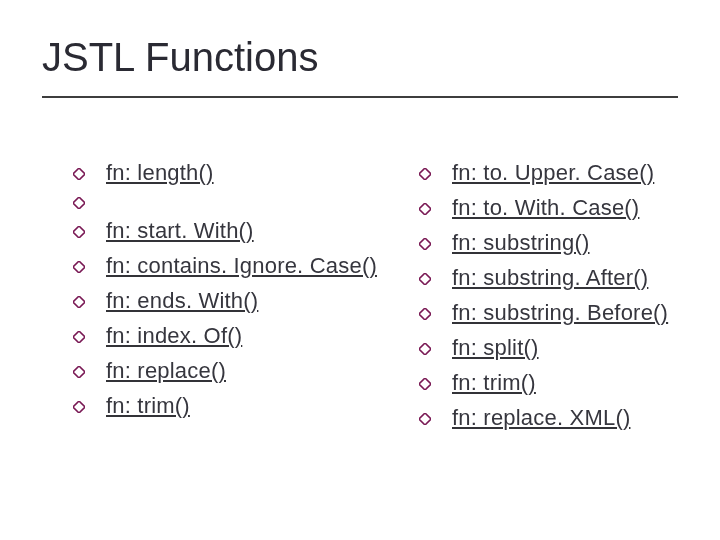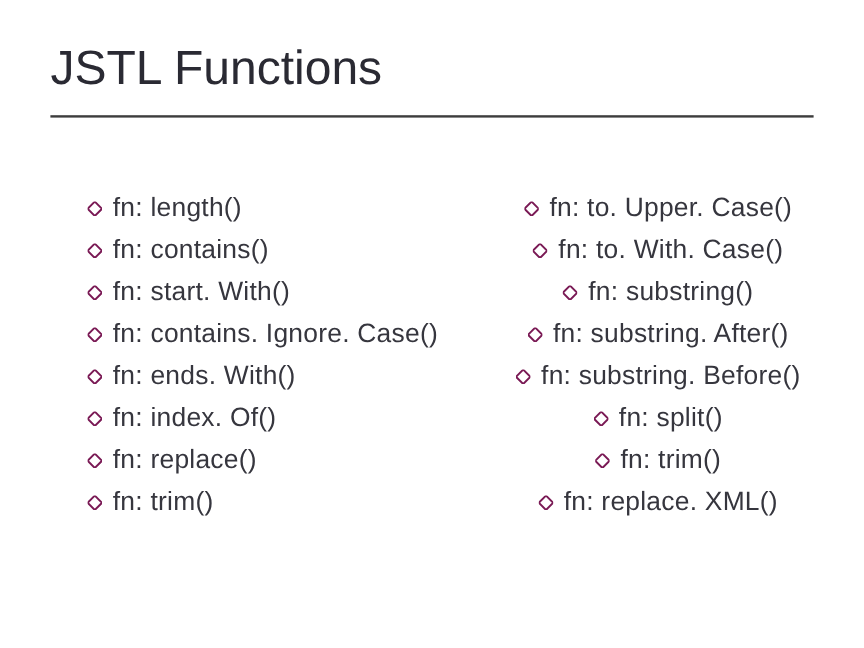--- a/index.html
+++ b/index.html
@@ -34,25 +34,26 @@
     top: 160px;
     display: flex;
     gap: 56px;
   }
   .col {
     display: flex;
     flex-direction: column;
     gap: 9px;
   }
   .col-left { width: 290px; }
-  .col-right { width: 260px; align-items: center; }
+  .col-right { width: 260px; }
   .item {
     display: flex;
     align-items: center;
-    gap: 8px;
+    gap: 20px;
+    text-decoration: underline;
   }
   .bullet {
     display: inline-flex;
     align-items: center;
     justify-content: center;
     width: 14px;
     height: 14px;
     flex-shrink: 0;
     position: relative;
     top: 1px;
@@ -82,21 +83,20 @@
             </svg>
         </span>
         <span class="label">fn: length()</span>
       </div>
       <div class="item">
         <span class="bullet">
           <svg width="12" height="12" viewBox="0 0 12 12">
               <polygon points="0,6 6,0 12,6 6,12" fill="none" stroke="#7a1a55" stroke-width="1.6"></polygon>
             </svg>
         </span>
-        <span class="label">fn: contains()</span>
       </div>
       <div class="item">
         <span class="bullet">
           <svg width="12" height="12" viewBox="0 0 12 12">
               <polygon points="0,6 6,0 12,6 6,12" fill="none" stroke="#7a1a55" stroke-width="1.6"></polygon>
             </svg>
         </span>
         <span class="label">fn: start. With()</span>
       </div>
       <div class="item">

